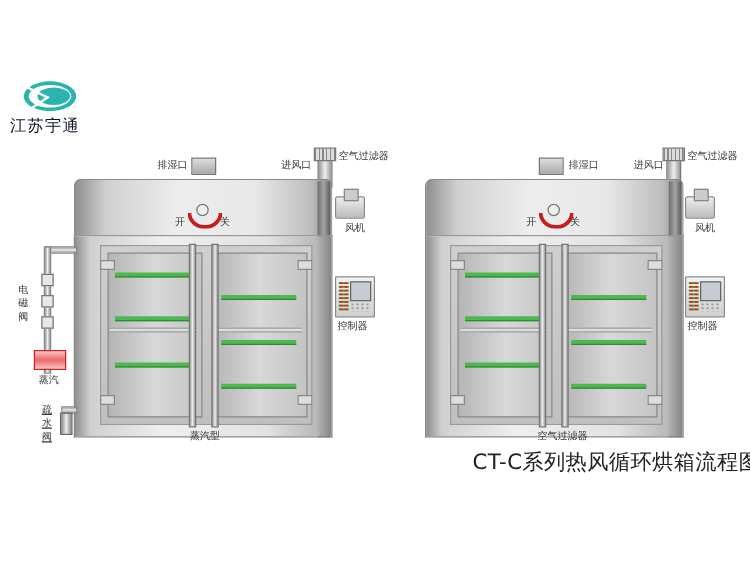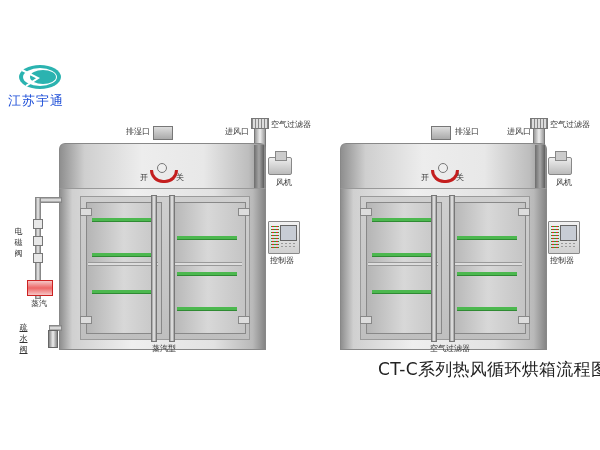--- a/index.html
+++ b/index.html
@@ -1,20 +1,20 @@
 <!DOCTYPE html>
 <html><head>
 <meta charset="utf-8">
 <style>
   html,body{margin:0;padding:0;background:#fff;}
   body{width:600px;height:450px;position:relative;overflow:hidden;font-family:"DejaVu Sans",sans-serif;color:#222;}
   .abs{position:absolute;}
   .lbl{position:absolute;font-size:8px;color:#333;white-space:nowrap;line-height:1;}
   .vlbl{position:absolute;font-size:8px;color:#333;width:9px;line-height:11px;text-align:center;word-break:break-all;}
-  .logo-text{position:absolute;left:8px;top:92px;font-size:13px;color:#1d4ed8;letter-spacing:1px;text-align:center;}
+  .logo-text{position:absolute;left:8px;top:92px;font-size:13px;color:#0f172a;letter-spacing:1px;text-align:center;}
   .title{position:absolute;left:378px;top:358px;font-size:17px;color:#222;letter-spacing:0.3px;white-space:nowrap;}
 
   .oven-top{position:absolute;height:45px;border:1px solid #888;border-bottom:none;border-radius:6px 6px 0 0;
     background:linear-gradient(90deg,#8f8f8f 0%,#cfcfcf 12%,#ededed 40%,#e8e8e8 70%,#bdbdbd 92%,#8a8a8a 100%);}
   .oven-body{position:absolute;border:1px solid #888;border-top:1px solid #999;
     background:linear-gradient(90deg,#8f8f8f 0%,#d0d0d0 6%,#efefef 35%,#e2e2e2 75%,#b9b9b9 94%,#858585 100%);}
   .door-frame{position:absolute;border:1px solid #9a9a9a;background:linear-gradient(180deg,#cfcfcf,#bfbfbf);}
   .door{position:absolute;border:1px solid #888;background:linear-gradient(90deg,#b5b5b5,#d8d8d8 50%,#c4c4c4);}
   .shelf{position:absolute;height:3px;background:#4cb84f;border-bottom:1px solid #2f8a33;}
   .bar{position:absolute;height:2px;background:#ddd;border-top:1px solid #999;border-bottom:1px solid #999;}
@@ -108,21 +108,21 @@
   <div class="steam-hpipe" style="left:36px;top:197px;width:24px;"></div>
   <div class="steam-pipe" style="left:35px;top:197px;height:100px;"></div>
   <div class="valve" style="left:33px;top:219px;"></div>
   <div class="valve" style="left:33px;top:236px;"></div>
   <div class="valve" style="left:33px;top:253px;"></div>
   <div class="vlbl" style="left:14px;top:226px;">电磁阀</div>
   <div class="steam-box" style="left:27px;top:280px;"></div>
   <div class="lbl" style="left:31px;top:300px;">蒸汽</div>
   <div class="steam-hpipe" style="left:49px;top:325px;width:11px;"></div>
   <div class="trap" style="left:48px;top:330px;"></div>
-  <div class="vlbl" style="left:19px;top:322px;text-decoration:underline;">疏水阀</div>
+  <div class="vlbl" style="left:33px;top:322px;text-decoration:underline;">疏水阀</div>
 
   <div class="lbl" style="left:152px;top:345px;">蒸汽型</div>
 </div>
 
 <div>
   <div class="exhaust" style="left:431px;top:126px;"></div>
   <div class="lbl" style="left:455px;top:128px;">排湿口</div>
   <div class="pipe-in" style="left:533px;top:124px;height:24px;"></div>
   <div class="filter" style="left:530px;top:118px;"></div>
   <div class="lbl" style="left:507px;top:128px;">进风口</div>

